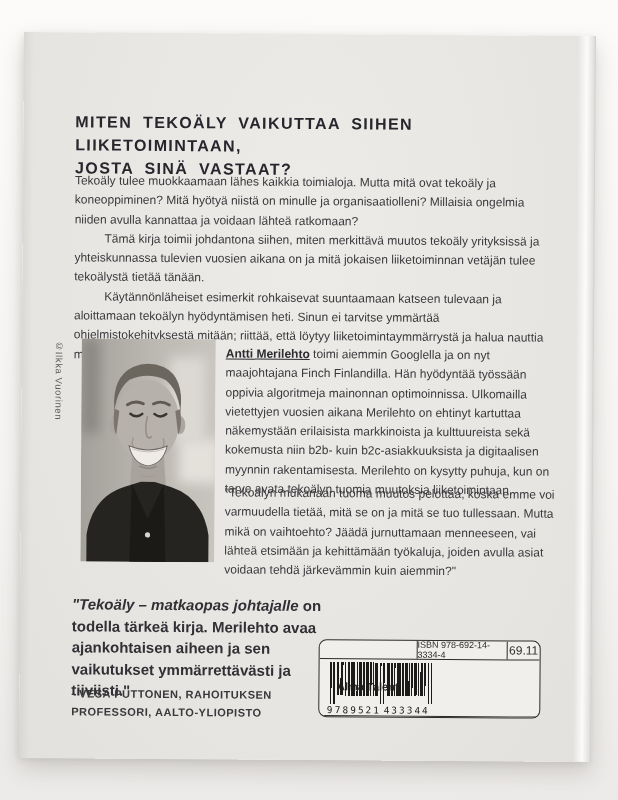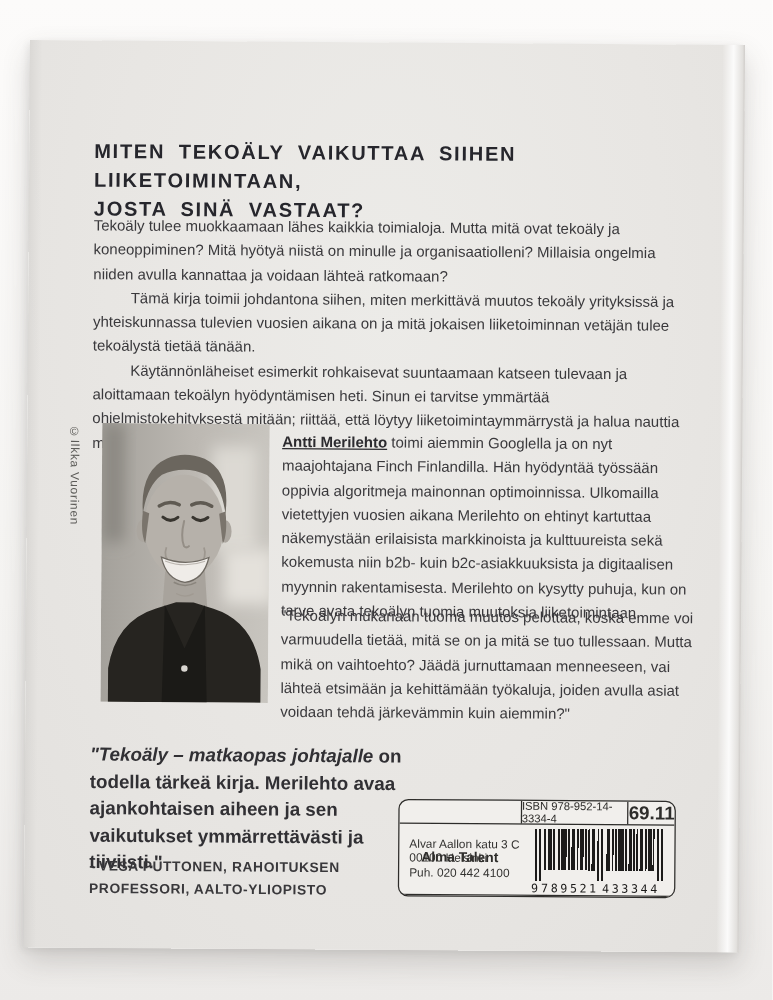--- a/index.html
+++ b/index.html
@@ -60,21 +60,21 @@
   }
   .pubbox{
     position:absolute;left:299px;top:605px;width:220px;height:76px;
     border:1.6px solid #2d2c2a;border-radius:8px;background:#f1efec;
     display:flex;flex-direction:column;color:#2e2d2b;overflow:hidden;
   }
   .pub-header{display:flex;border-bottom:1.4px solid #2d2c2a;height:18px;align-items:stretch;}
   .pub-header .cell{display:flex;align-items:center;justify-content:center;}
   .pub-name{flex:0 0 44%;font-weight:bold;font-size:11px;margin-top:46px;}
   .pub-isbn{flex:1;font-size:9px;border-left:1.4px solid #2d2c2a;}
-  .pub-code{flex:0 0 32px;font-size:15px;border-left:1.4px solid #2d2c2a;font-weight:bold;}
+  .pub-code{flex:0 0 32px;font-size:12px;border-left:1.4px solid #2d2c2a;}
   .pub-body{flex:1;display:flex;align-items:center;}
   .pub-address{flex:1;padding-left:8px;font-size:9.5px;line-height:11.5px;color:#343331;}
   .pub-barcode{flex:0 0 122px;display:flex;align-items:flex-start;justify-content:center;padding-top:2px;}
   .pub-footer{border-top:1.4px solid #2d2c2a;height:15px;display:flex;align-items:center;justify-content:center;font-size:10px;}
   .bar{fill:#1c1b1a;}
   .bcd{font-family:"DejaVu Sans Mono",monospace;font-size:9px;fill:#1c1b1a;}
 </style>
 </head>
 <body>
 
@@ -139,29 +139,24 @@
   <div class="endorsement"><span class="btitle">"Tekoäly – matkaopas johtajalle</span><span> on todella tärkeä kirja. Merilehto avaa ajankohtaisen aiheen ja sen vaikutukset ymmärrettävästi ja tiiviisti."</span></div>
 
   <div class="attribution">
     <div>- VESA PUTTONEN, RAHOITUKSEN</div>
     <div>PROFESSORI, AALTO-YLIOPISTO</div>
   </div>
 
   <div class="pubbox">
     <div class="pub-header">
       <div class="cell pub-name">Alma Talent</div>
-      <div class="cell pub-isbn">ISBN 978-952-14-3334-4</div>
+      <div class="cell pub-isbn">ISBN 978-692-14-3334-4</div>
       <div class="cell pub-code">69.11</div>
     </div>
     <div class="pub-body">
-      <div class="pub-address">
-        <div>Alvar Aallon katu 3 C</div>
-        <div>00100 Helsinki</div>
-        <div>Puh. 020 442 4100</div>
-      </div>
       <div class="pub-barcode">
         <svg width="118" height="54" viewBox="0 0 103 52" shape-rendering="crispEdges">
           <rect class="bar" x="3" y="1" width="1.4" height="40"></rect>
           <rect class="bar" x="6" y="1" width="1.4" height="40"></rect>
           <rect class="bar" x="10" y="1" width="1.4" height="32"></rect>
           <rect class="bar" x="13" y="1" width="2.8" height="32"></rect>
           <rect class="bar" x="17" y="1" width="1.4" height="32"></rect>
           <rect class="bar" x="20.5" y="1" width="1.4" height="32"></rect>
           <rect class="bar" x="23" y="1" width="4.2" height="32"></rect>
           <rect class="bar" x="28.5" y="1" width="1.4" height="32"></rect>

